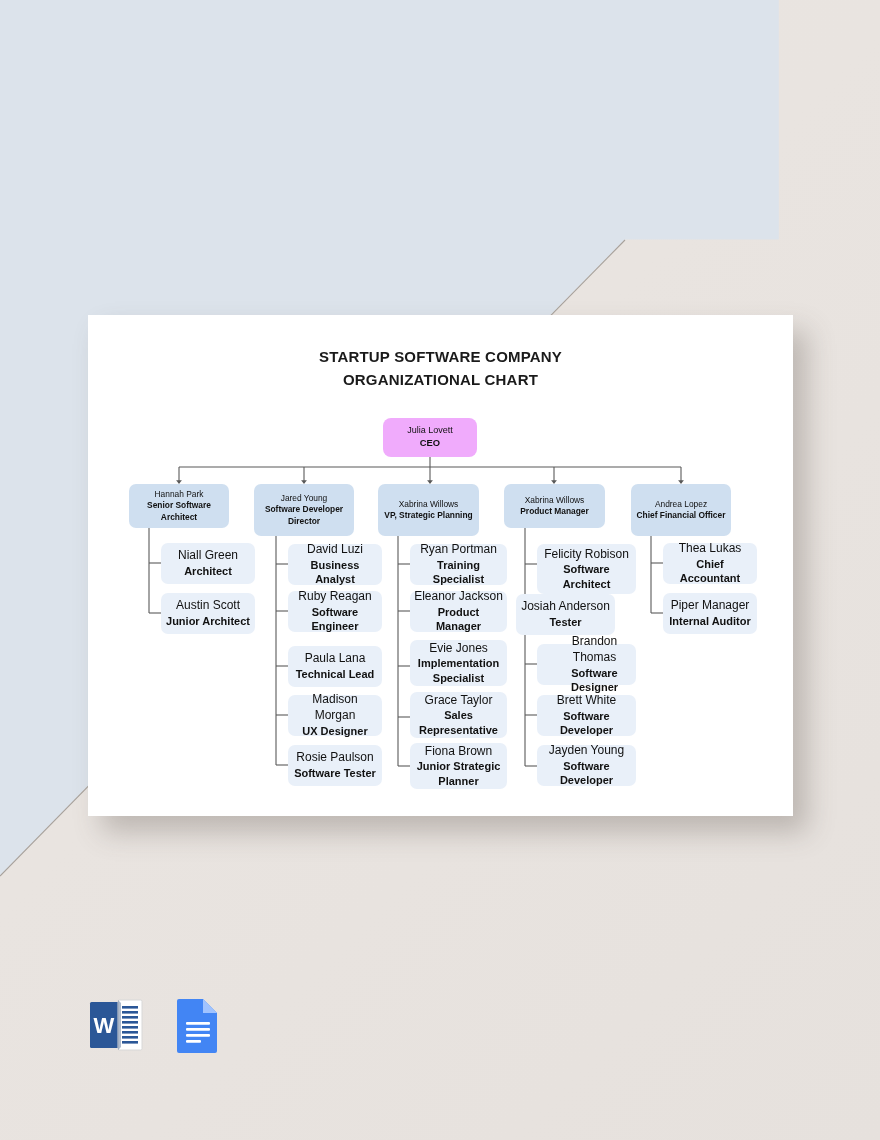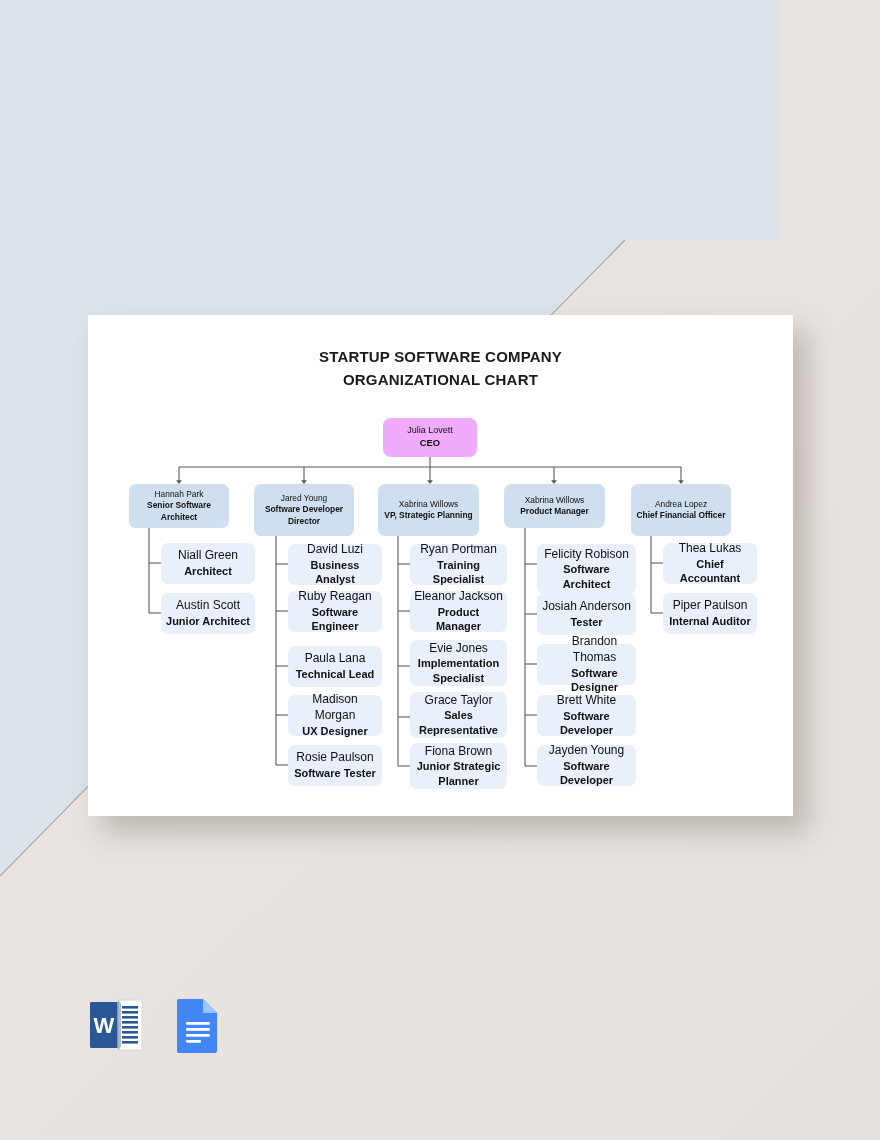--- a/index.html
+++ b/index.html
@@ -273,21 +273,21 @@
     </div>
     <div class="node node-child" style="left:322px; top:428px; width:97px; height:46px;">
       <span class="nm">Fiona Brown</span>
       <span class="ttl">Junior Strategic Planner</span>
     </div>
 
     <div class="node node-child" style="left:449px; top:229px; width:99px; height:50px;">
       <span class="nm">Felicity Robison</span>
       <span class="ttl">Software Architect</span>
     </div>
-    <div class="node node-child" style="left:449px; top:279px; width:99px; height:41px;">
+    <div class="node node-child" style="left:428px; top:279px; width:99px; height:41px;">
       <span class="nm">Josiah Anderson</span>
       <span class="ttl">Tester</span>
     </div>
     <div class="node node-child" style="left:449px; top:329px; width:99px; height:41px;padding-left:20px;">
       <span class="nm">Brandon Thomas</span>
       <span class="ttl">Software Designer</span>
     </div>
     <div class="node node-child" style="left:449px; top:380px; width:99px; height:41px;">
       <span class="nm">Brett White</span>
       <span class="ttl">Software Developer</span>
@@ -295,21 +295,21 @@
     <div class="node node-child" style="left:449px; top:430px; width:99px; height:41px;">
       <span class="nm">Jayden Young</span>
       <span class="ttl">Software Developer</span>
     </div>
 
     <div class="node node-child" style="left:575px; top:228px; width:94px; height:41px;">
       <span class="nm">Thea Lukas</span>
       <span class="ttl">Chief Accountant</span>
     </div>
     <div class="node node-child" style="left:575px; top:278px; width:94px; height:41px;">
-      <span class="nm">Piper Paulson</span>
+      <span class="nm">Piper Manager</span>
       <span class="ttl">Internal Auditor</span>
     </div>
 
   </div>
 </div>
 
 <div id="app-icons">
 
   <svg class="app-icon" viewBox="0 0 56 58">
     <rect x="2" y="6" width="30" height="46" rx="1.5" fill="#2b5797"></rect>

